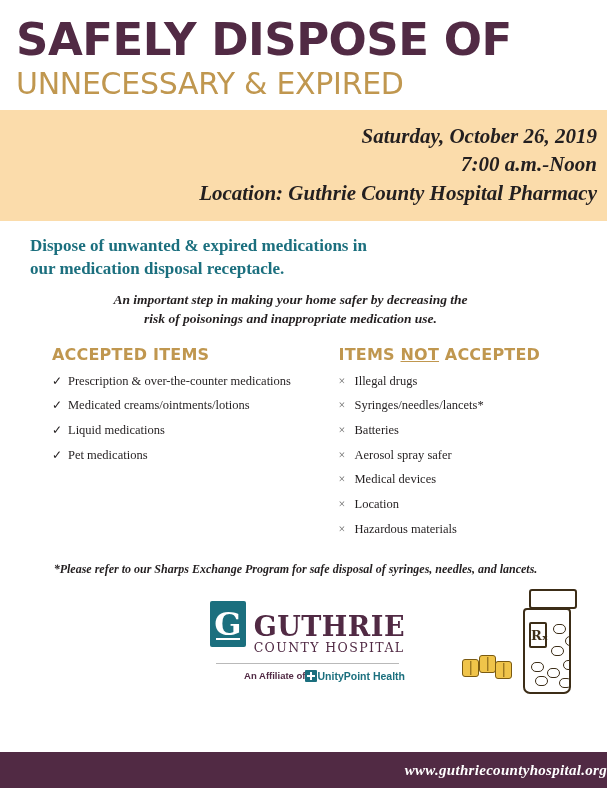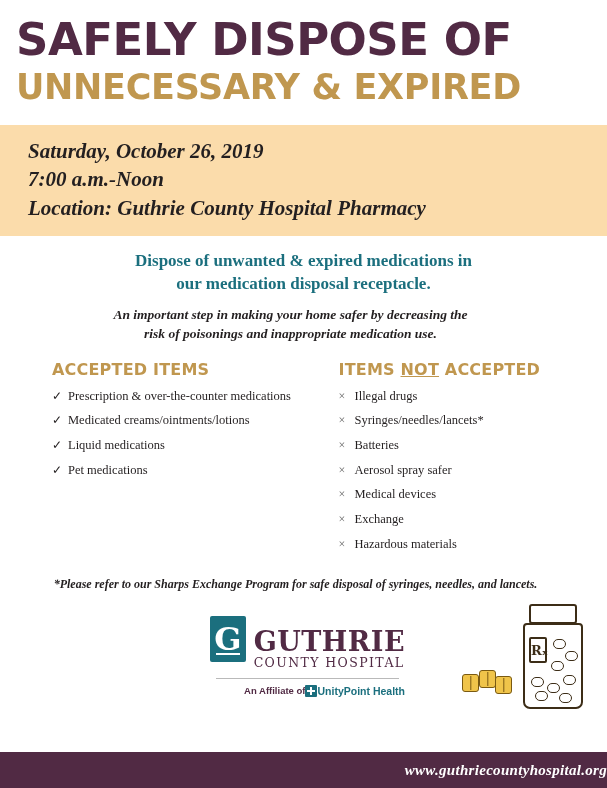--- a/index.html
+++ b/index.html
@@ -16,36 +16,36 @@
   .poster {
     position: relative;
     width: 607px;
     height: 788px;
     background: #ffffff;
     box-sizing: border-box;
   }
 
   
   .headline {
-    padding: 18px 16px 17px 16px;
+    padding: 18px 16px 8px 16px;
     text-align: left;
   }
   .hl-line1 {
     font-family: "DejaVu Sans", sans-serif;
     font-weight: bold;
     font-size: 45px;
     line-height: 0.98;
     letter-spacing: -0.5px;
     color: #512a44;
     white-space: nowrap;
   }
   .hl-line2 {
     font-family: "DejaVu Sans", sans-serif;
-    font-weight: bold;
-    font-size: 35px;
+    font-weight: normal;
+    font-size: 30px;
     line-height: 1.2;
     letter-spacing: -0.3px;
     color: #c0974f;
     margin-top: 4px;
     white-space: nowrap;
   }
   .hl-line3 {
     font-family: "DejaVu Sans", sans-serif;
     font-weight: bold;
     font-size: 58px;
@@ -53,34 +53,34 @@
     letter-spacing: -1px;
     color: #512a44;
     margin-top: 2px;
     white-space: nowrap;
   }
 
   
   .date-band {
     background: #fbdcab;
     padding: 12px 10px 14px 28px;
-    text-align: left;
+    text-align: right;
     color: #231f20;
   }
   .date-band div {
     font-family: "Liberation Serif", serif;
     font-weight: bold;
     font-style: italic;
     font-size: 21px;
     line-height: 1.35;
   }
 
   
   .intro {
-    text-align: center;
+    text-align: left;
     color: #1b6f7e;
     font-family: "Liberation Serif", serif;
     font-weight: bold;
     font-size: 17px;
     line-height: 1.35;
     padding: 14px 30px 0 30px;
   }
   .intro .l2 { display: block; }
 
   .sub {
@@ -282,21 +282,21 @@
     height: 20px;
     border: 2.5px solid #3c2d17;
     border-radius: 3px;
     background: #ffffff;
     box-sizing: border-box;
   }
   .body-jar {
     position: absolute;
     left: 4px;
     top: 19px;
-    width: 60px;
+    width: 48px;
     height: 86px;
     border: 2.5px solid #3c2d17;
     border-radius: 4px 4px 7px 7px;
     background: #ffffff;
     box-sizing: border-box;
     overflow: hidden;
   }
   .rx-label {
     position: absolute;
     left: 4px;
@@ -409,21 +409,21 @@
       <div class="item-row">
         <span class="mark x">×</span>
         <span>Aerosol spray safer</span>
       </div>
       <div class="item-row">
         <span class="mark x">×</span>
         <span>Medical devices</span>
       </div>
       <div class="item-row">
         <span class="mark x">×</span>
-        <span>Exchange</span>
+        <span>Location</span>
       </div>
       <div class="item-row">
         <span class="mark x">×</span>
         <span>Hazardous materials</span>
       </div>
     </div>
 
   </div>
 
   <div class="footnote">*Please refer to our Sharps Exchange Program for safe disposal of syringes, needles, and lancets.</div>

